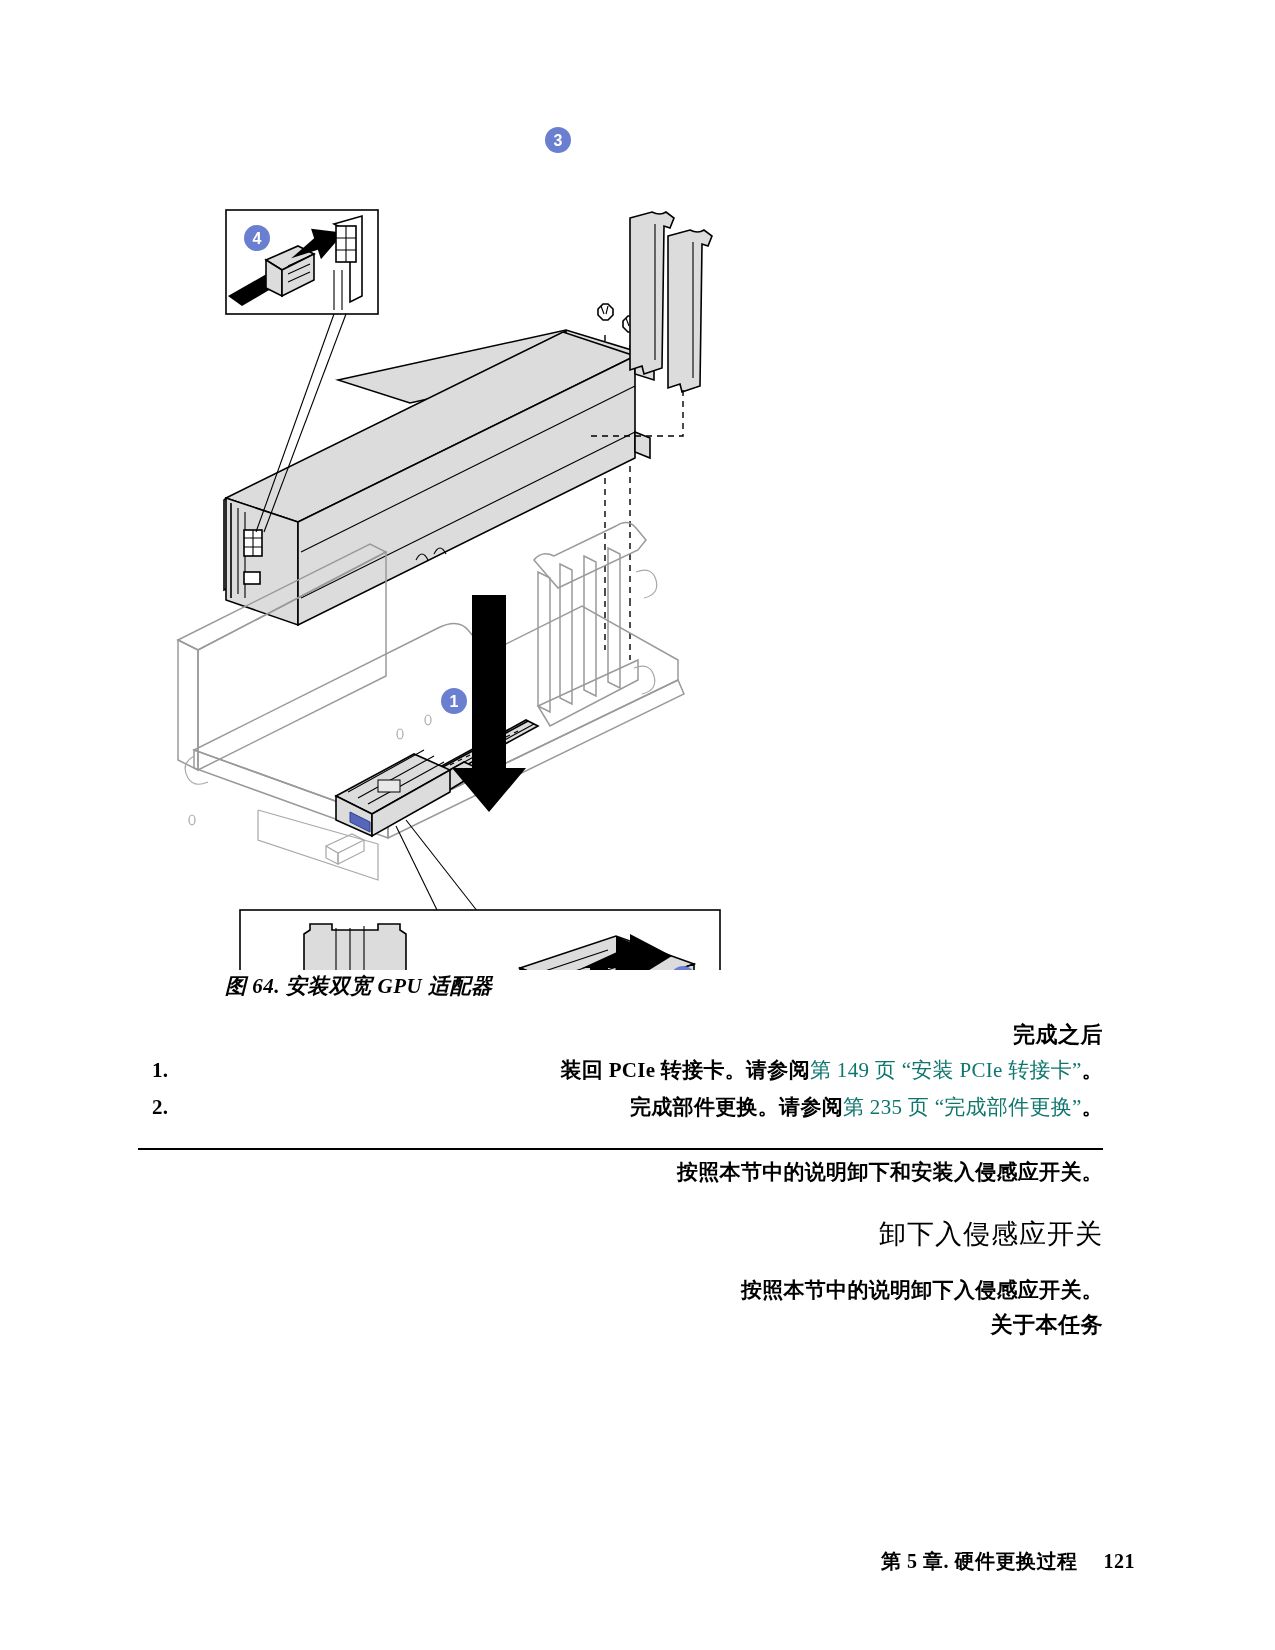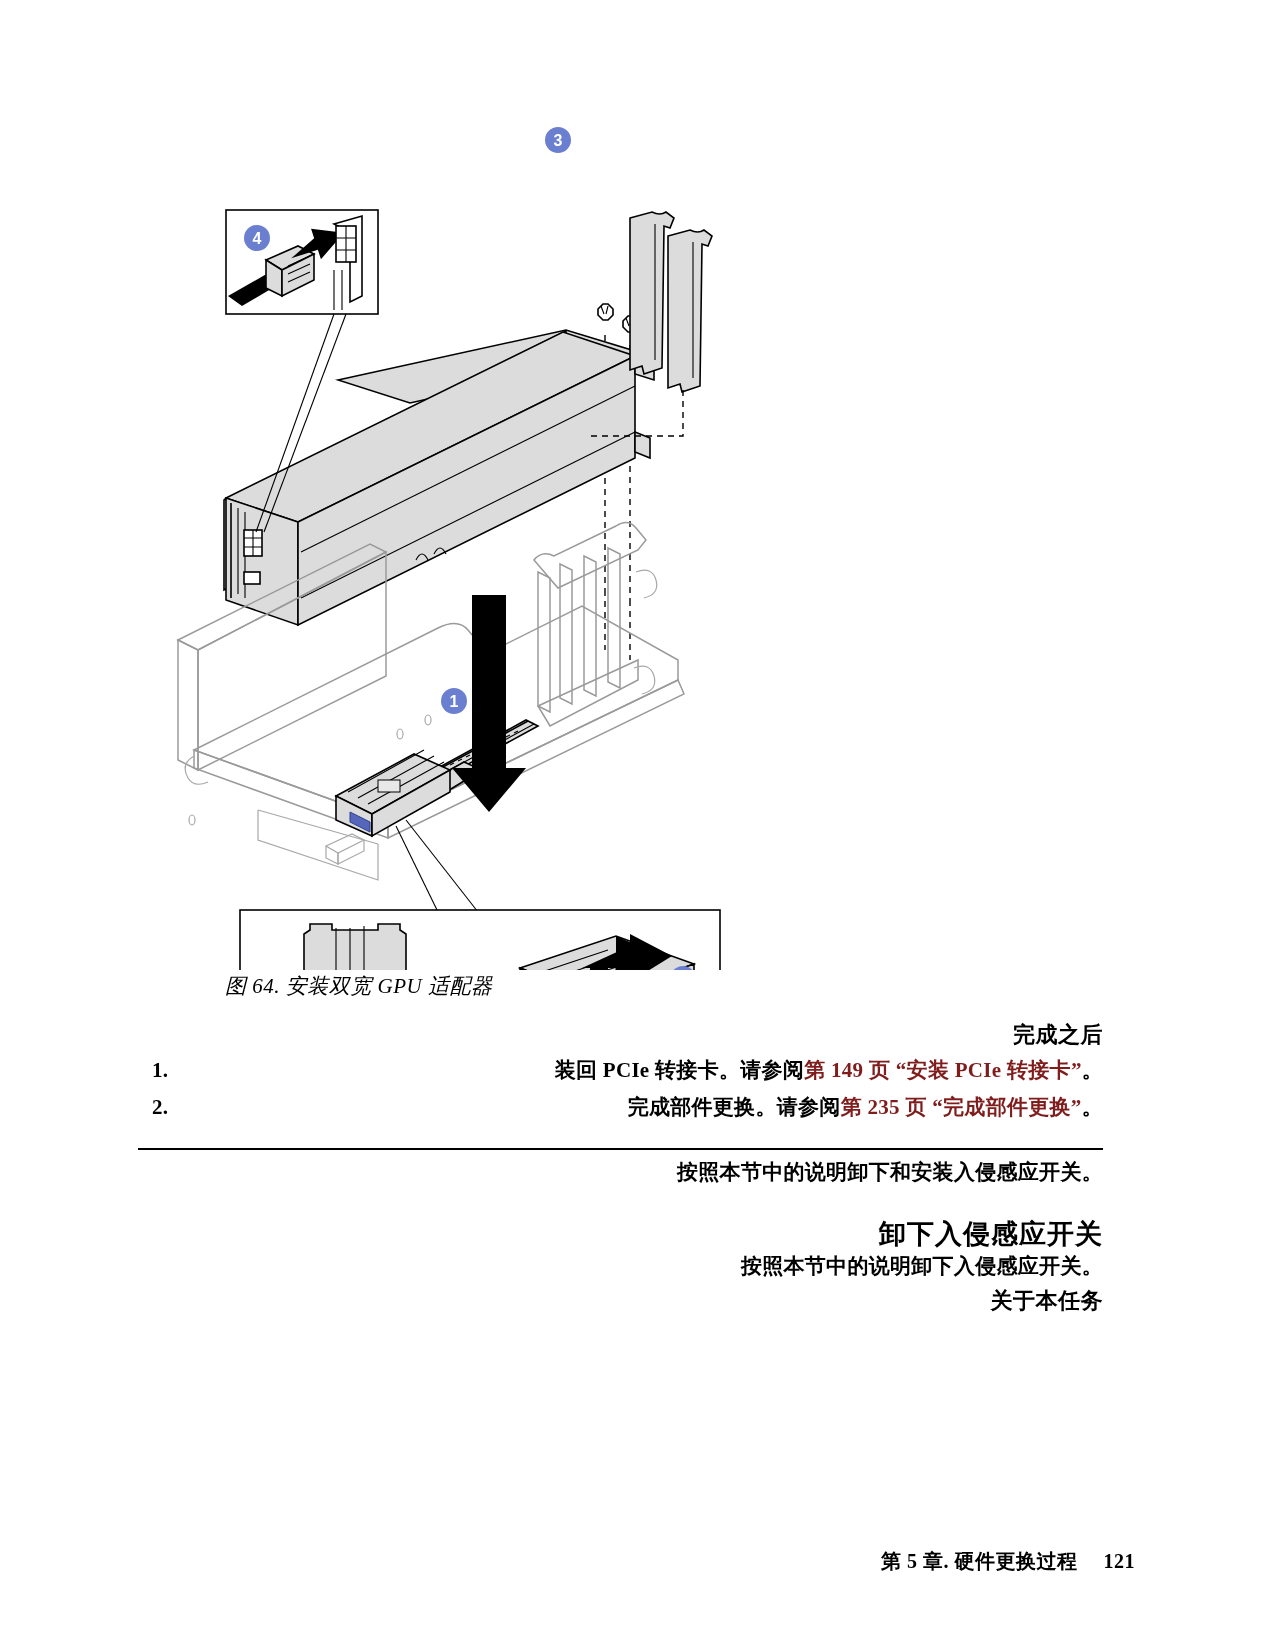--- a/index.html
+++ b/index.html
@@ -31,21 +31,21 @@
     width: 980px;
     height: 850px;
   }
   .figure-svg { display: block; }
 
   .fig-caption {
     position: absolute;
     left: 225px;
     top: 972px;
     font-family: "Liberation Serif", "DejaVu Serif", serif;
-    font-weight: normal;
+    font-weight: bold;
     font-style: italic;
     font-size: 21px;
     letter-spacing: 0.5px;
     white-space: nowrap;
   }
 
   
   .content {
     position: absolute;
     left: 138px;
@@ -76,44 +76,44 @@
     letter-spacing: 0.3px;
     line-height: 1.35;
   }
   ol.steps li .num {
     position: absolute;
     left: 14px;
     top: 0;
     font-weight: bold;
   }
   .link {
-    color: #7f1d1d;
-    font-weight: bold;
+    color: #0f766e;
+    font-weight: normal;
     margin-top: 8px;
   }
 
   .rule {
     border: none;
     border-top: 2px solid #000;
     margin: 26px 0 8px 0;
     width: 965px;
   }
 
   h1.head-1 {
     font-family: "Liberation Serif", "DejaVu Serif", serif;
     font-weight: bold;
     font-size: 31px;
     margin: 6px 0 14px 0;
     letter-spacing: 1px;
   }
   h2.head-2 {
     font-family: "Liberation Serif", "DejaVu Serif", serif;
-    font-weight: bold;
+    font-weight: normal;
     font-size: 27px;
-    margin: 30px 0 0 0;
+    margin: 30px 0 24px 0;
     letter-spacing: 1px;
   }
   p.para {
     font-size: 21px;
     font-weight: bold;
     margin: 0 0 6px 16px;
     letter-spacing: 0.3px;
   }
   .sp-lg { margin-top: 34px; }
   .sp-md { margin-top: 28px; }

